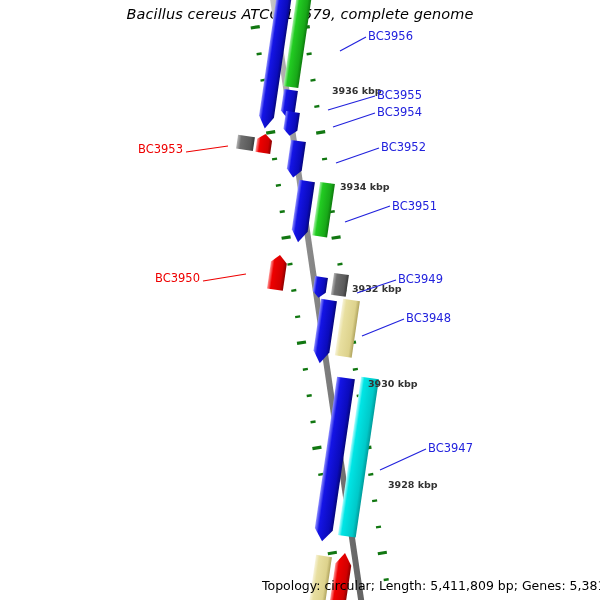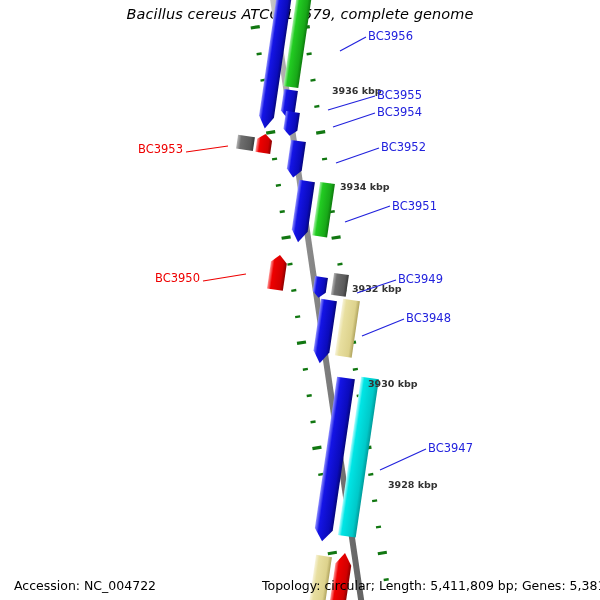--- a/index.html
+++ b/index.html
@@ -233,17 +233,16 @@
         <text x="398" y="283" class="glabel">BC3949</text>
         <line x1="362" y1="336" x2="404" y2="319" stroke="#2222dd" stroke-width="1.2"></line>
         <text x="406" y="322" class="glabel">BC3948</text>
         <line x1="380" y1="470" x2="426" y2="449" stroke="#2222dd" stroke-width="1.2"></line>
         <text x="428" y="452" class="glabel">BC3947</text>
       </g>
 
   </svg>
 
   <div class="statusbar">
-    <div class="status-left">Accession: NC_004722</div>
     <div class="status-right">Topology: circular; Length: 5,411,809 bp; Genes: 5,381</div>
   </div>
 
 </div>
 
 </body></html>

